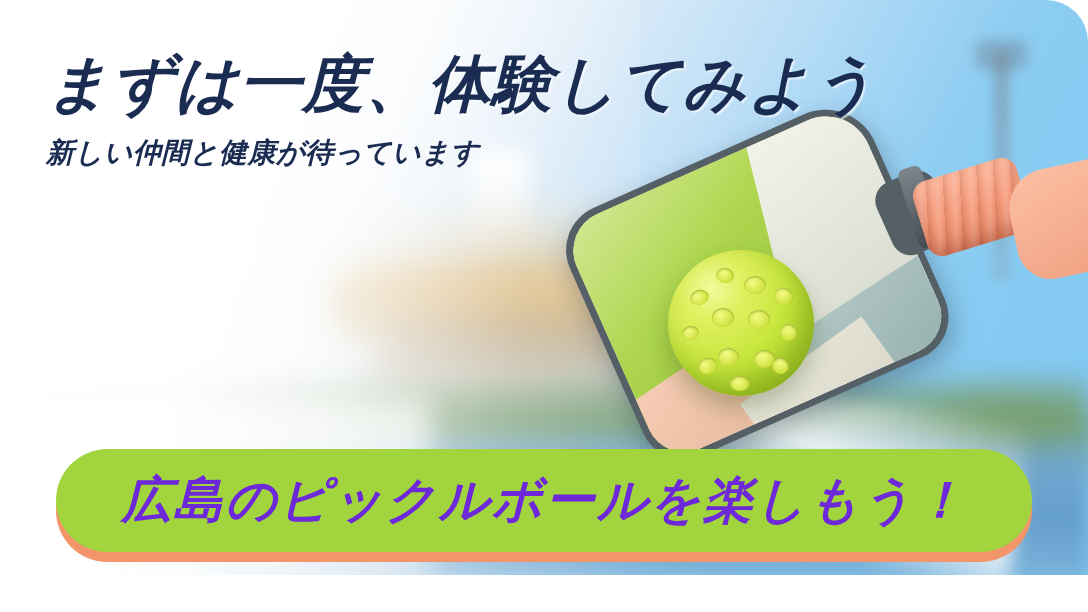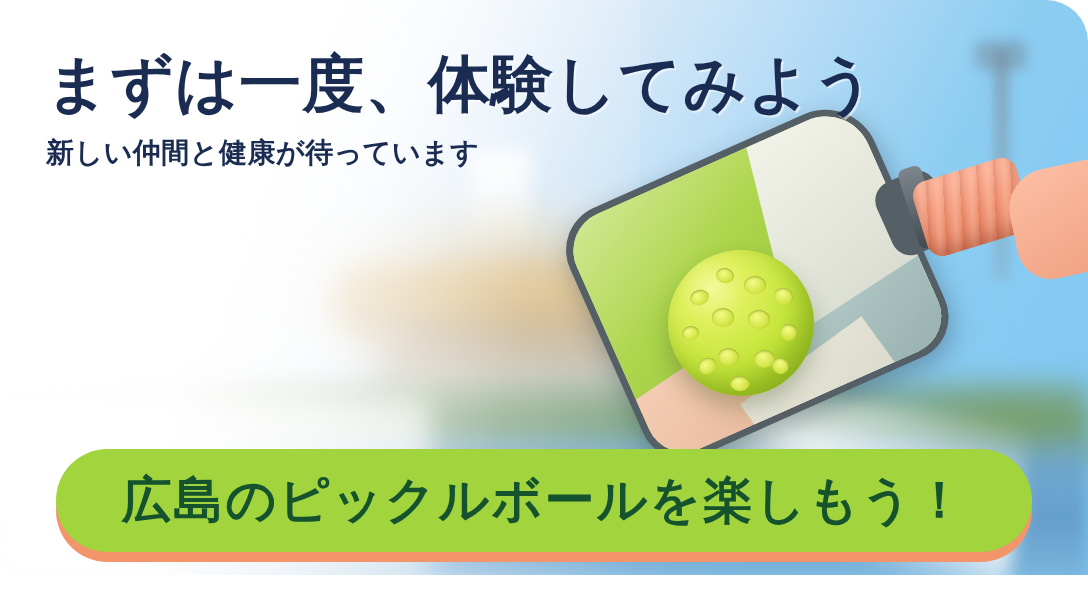--- a/index.html
+++ b/index.html
@@ -5,20 +5,21 @@
   html,body{margin:0;padding:0;background:#ffffff;}
   body{
     font-family:"DejaVu Sans","Liberation Sans",sans-serif;
     width:1088px;height:612px;overflow:hidden;
   }
   #banner{
     position:relative;
     width:1088px;height:612px;
     background:#ffffff;
     overflow:hidden;
+    font-style:italic;
   }
 
   
   .bg-photo{
     position:absolute;
     left:0;top:0;width:1088px;height:575px;
     border-radius:0 42px 0 0;
     overflow:hidden;
     background:
       
@@ -267,21 +268,21 @@
     left:0;top:0;width:976px;height:103px;
     border-radius:52px;
     background:#a2d43e;
     display:flex;align-items:center;justify-content:center;
     cursor:pointer;
   }
   .cta-label{
     font-size:50px;
     font-weight:700;
     letter-spacing:2px;
-    color:#14532d;
+    color:#6d28d9;
     white-space:nowrap;
   }
 </style>
 </head>
 <body>
 
 <div id="banner">
 
   <div class="bg-photo">
     <div class="bg-pole-top"></div>

